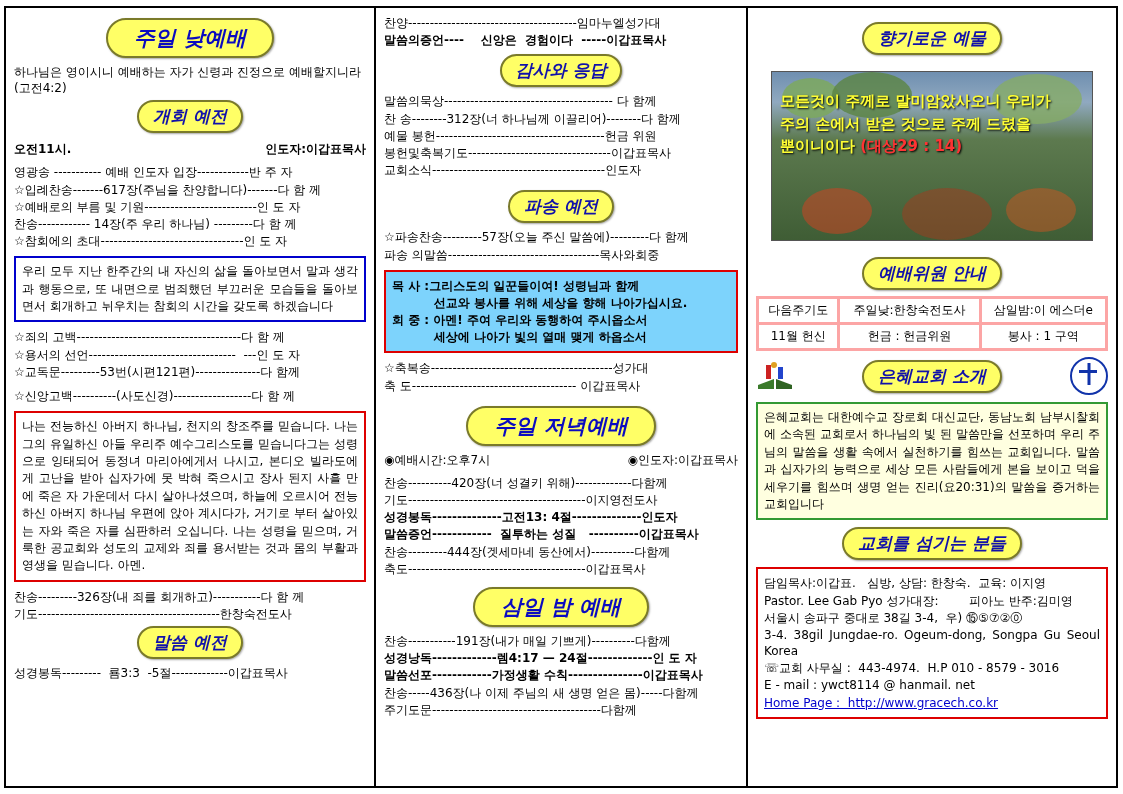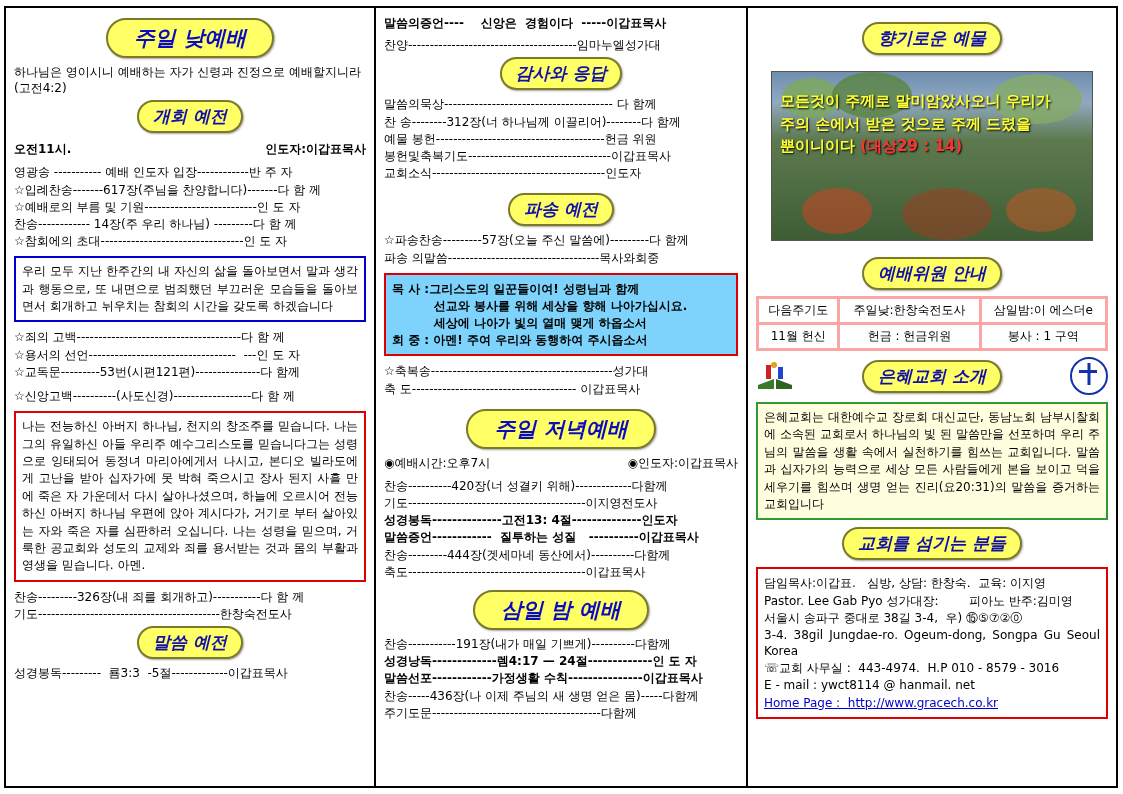--- a/index.html
+++ b/index.html
@@ -92,39 +92,39 @@
     <div class="box red just">나는 전능하신 아버지 하나님, 천지의 창조주를 믿습니다. 나는 그의 유일하신 아들 우리주 예수그리스도를 믿습니다그는 성령으로 잉태되어 동정녀 마리아에게서 나시고, 본디오 빌라도에게 고난을 받아 십자가에 못 박혀 죽으시고 장사 된지 사흘 만에 죽은 자 가운데서 다시 살아나셨으며, 하늘에 오르시어 전능하신 아버지 하나님 우편에 앉아 계시다가, 거기로 부터 살아있는 자와 죽은 자를 심판하러 오십니다. 나는 성령을 믿으며, 거룩한 공교회와 성도의 교제와 죄를 용서받는 것과 몸의 부활과 영생을 믿습니다. 아멘.</div>
 
     <div class="line">찬송---------326장(내 죄를 회개하고)-----------다 함 께</div>
     <div class="line">기도------------------------------------------한창숙전도사</div>
 
     <div class="pill mid">말씀 예전</div>
     <div class="line">성경봉독---------  룜3:3  -5절-------------이갑표목사</div>
   </div>
 
   <div class="col col2">
+    <div class="line">찬양---------------------------------------임마누엘성가대</div>
     <div class="line b" style="margin-bottom:6px;">말씀의증언----    신앙은  경험이다  -----이갑표목사</div>
-    <div class="line">찬양---------------------------------------임마누엘성가대</div>
 
     <div class="pill mid">감사와 응답</div>
     <div class="line">말씀의묵상--------------------------------------- 다 함께</div>
     <div class="line">찬 송--------312장(너 하나님께 이끌리어)--------다 함께</div>
     <div class="line">예물 봉헌---------------------------------------헌금 위원</div>
     <div class="line">봉헌및축복기도---------------------------------이갑표목사</div>
     <div class="line">교회소식----------------------------------------인도자</div>
 
     <div class="pill mid" style="margin-top:12px;">파송 예전</div>
     <div class="line">☆파송찬송---------57장(오늘 주신 말씀에)---------다 함께</div>
     <div class="line">파송 의말씀-----------------------------------목사와회중</div>
 
     <div class="box redy">
       <div class="line b">목 사 :그리스도의 일꾼들이여! 성령님과 함께</div>
       <div class="line b">          선교와 봉사를 위해 세상을 향해 나아가십시요.</div>
+      <div class="line b">회 중 : 아멘! 주여 우리와 동행하여 주시옵소서</div>
       <div class="line b">          세상에 나아가 빛의 열매 맺게 하옵소서</div>
-      <div class="line b">회 중 : 아멘! 주여 우리와 동행하여 주시옵소서</div>
     </div>
 
     <div class="line">☆축복송------------------------------------------성가대</div>
     <div class="line">축 도-------------------------------------- 이갑표목사</div>
 
     <div class="pill big" style="margin-top:12px;">주일 저녁예배</div>
     <div class="row2" style="margin:6px 0;">
       <span>◉예배시간:오후7시</span>
       <span>◉인도자:이갑표목사</span>
     </div>

